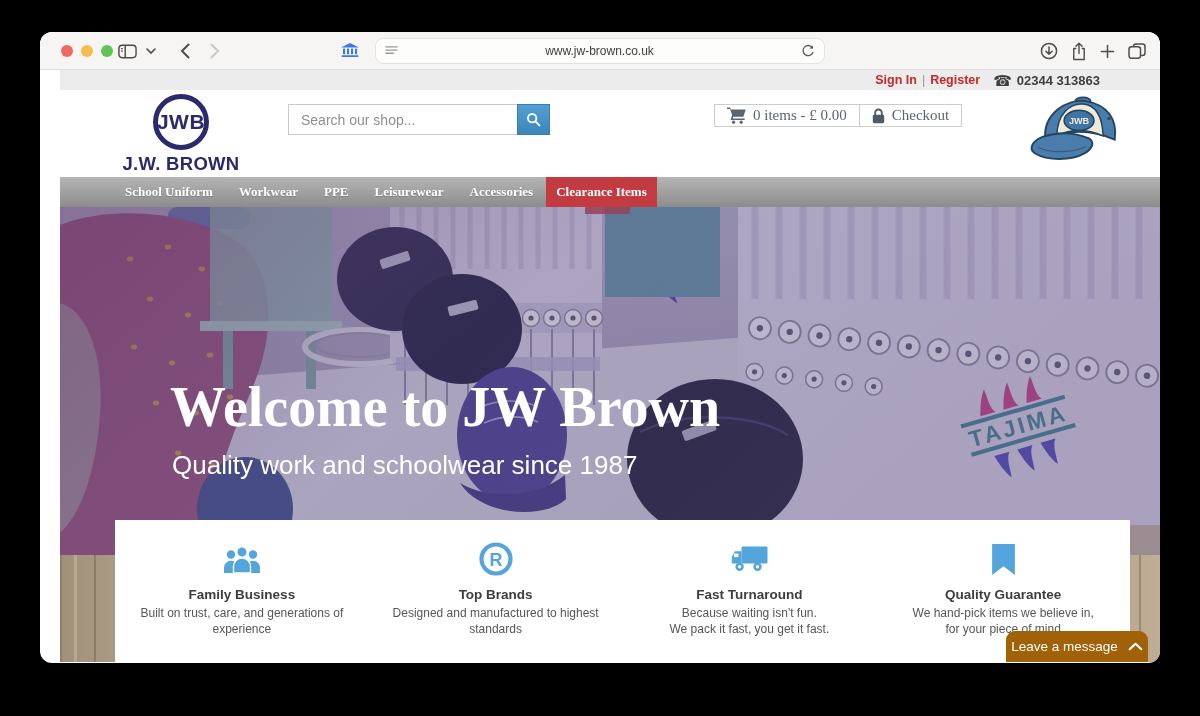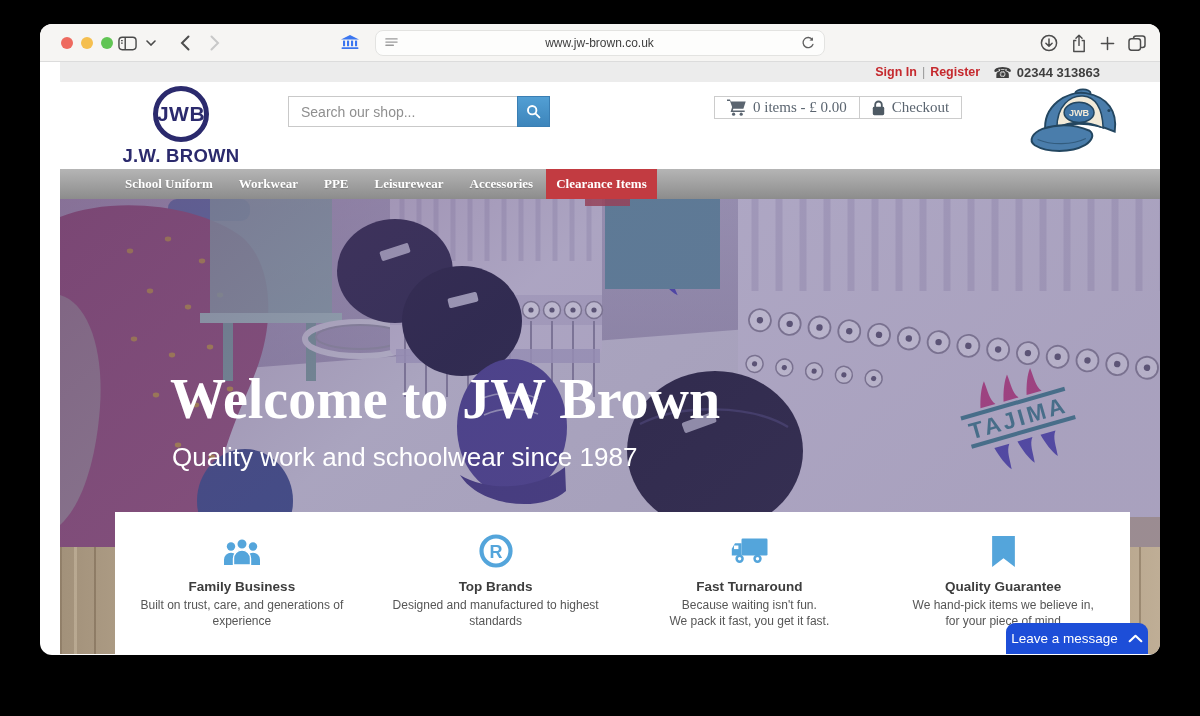--- a/index.html
+++ b/index.html
@@ -1,18 +1,18 @@
 <!DOCTYPE html>
 <html><head>
 <meta charset="utf-8">
 <style>
   html,body{margin:0;padding:0;background:#000;width:1200px;height:716px;overflow:hidden;
     font-family:"Liberation Sans","DejaVu Sans",sans-serif;}
   *{box-sizing:border-box;}
-  .window{position:absolute;left:40px;top:24px;width:1120px;height:631px;border-radius:12px;
+  .window{position:absolute;left:40px;top:32px;width:1120px;height:631px;border-radius:12px;
     background:#fff;overflow:hidden;}
   
   .toolbar{position:relative;height:38px;background:#f6f5f3;border-bottom:1px solid #dcdcdc;}
   .tl{position:absolute;top:13px;left:21px;display:flex;gap:8px;}
   .tl span{width:12px;height:12px;border-radius:50%;display:block;}
   .tl .r{background:#ee6a5f;} .tl .y{background:#f5bf4f;} .tl .g{background:#61c554;}
   .tbgroup{position:absolute;top:0;height:38px;display:flex;align-items:center;gap:14px;}
   .sidebar-grp{left:78px;gap:9px;}
   .navarrows{left:140px;gap:20px;}
   .bankpos{left:301px;}
@@ -65,21 +65,21 @@
         rgba(214,200,176,.4) 14px 17px, rgba(0,0,0,0) 17px 34px,
         rgba(88,68,46,.32) 34px 36px, rgba(0,0,0,0) 36px 55px),
       linear-gradient(90deg,#a2917a 0%,#c3b29a 18%,#ab997f 40%,#cdbda5 62%,#a89377 85%,#bfae96 100%);}
   .panel{position:absolute;left:55px;top:450px;width:1015px;bottom:0;background:#fff;
     display:flex;padding-top:20px;}
   .feature{flex:1;text-align:center;padding:0 14px;}
   .ficon{height:38px;display:flex;align-items:center;justify-content:center;}
   .ftitle{margin-top:9px;font-size:13.5px;font-weight:bold;color:#3d3d3d;}
   .fdesc{margin-top:3px;font-size:12px;color:#565656;line-height:1.35;white-space:pre-line;}
   
-  .chat{position:absolute;right:12px;bottom:0;width:142px;height:31px;background:#1d4ed8;
+  .chat{position:absolute;right:12px;bottom:0;width:142px;height:31px;background:#a16207;
     border-radius:9px 9px 0 0;display:flex;align-items:center;justify-content:center;gap:10px;
     color:#fff;font-size:13.5px;cursor:pointer;}
 </style>
 </head>
 <body>
 
 <div class="window">
 
   <div class="toolbar">
     <div class="tl">

